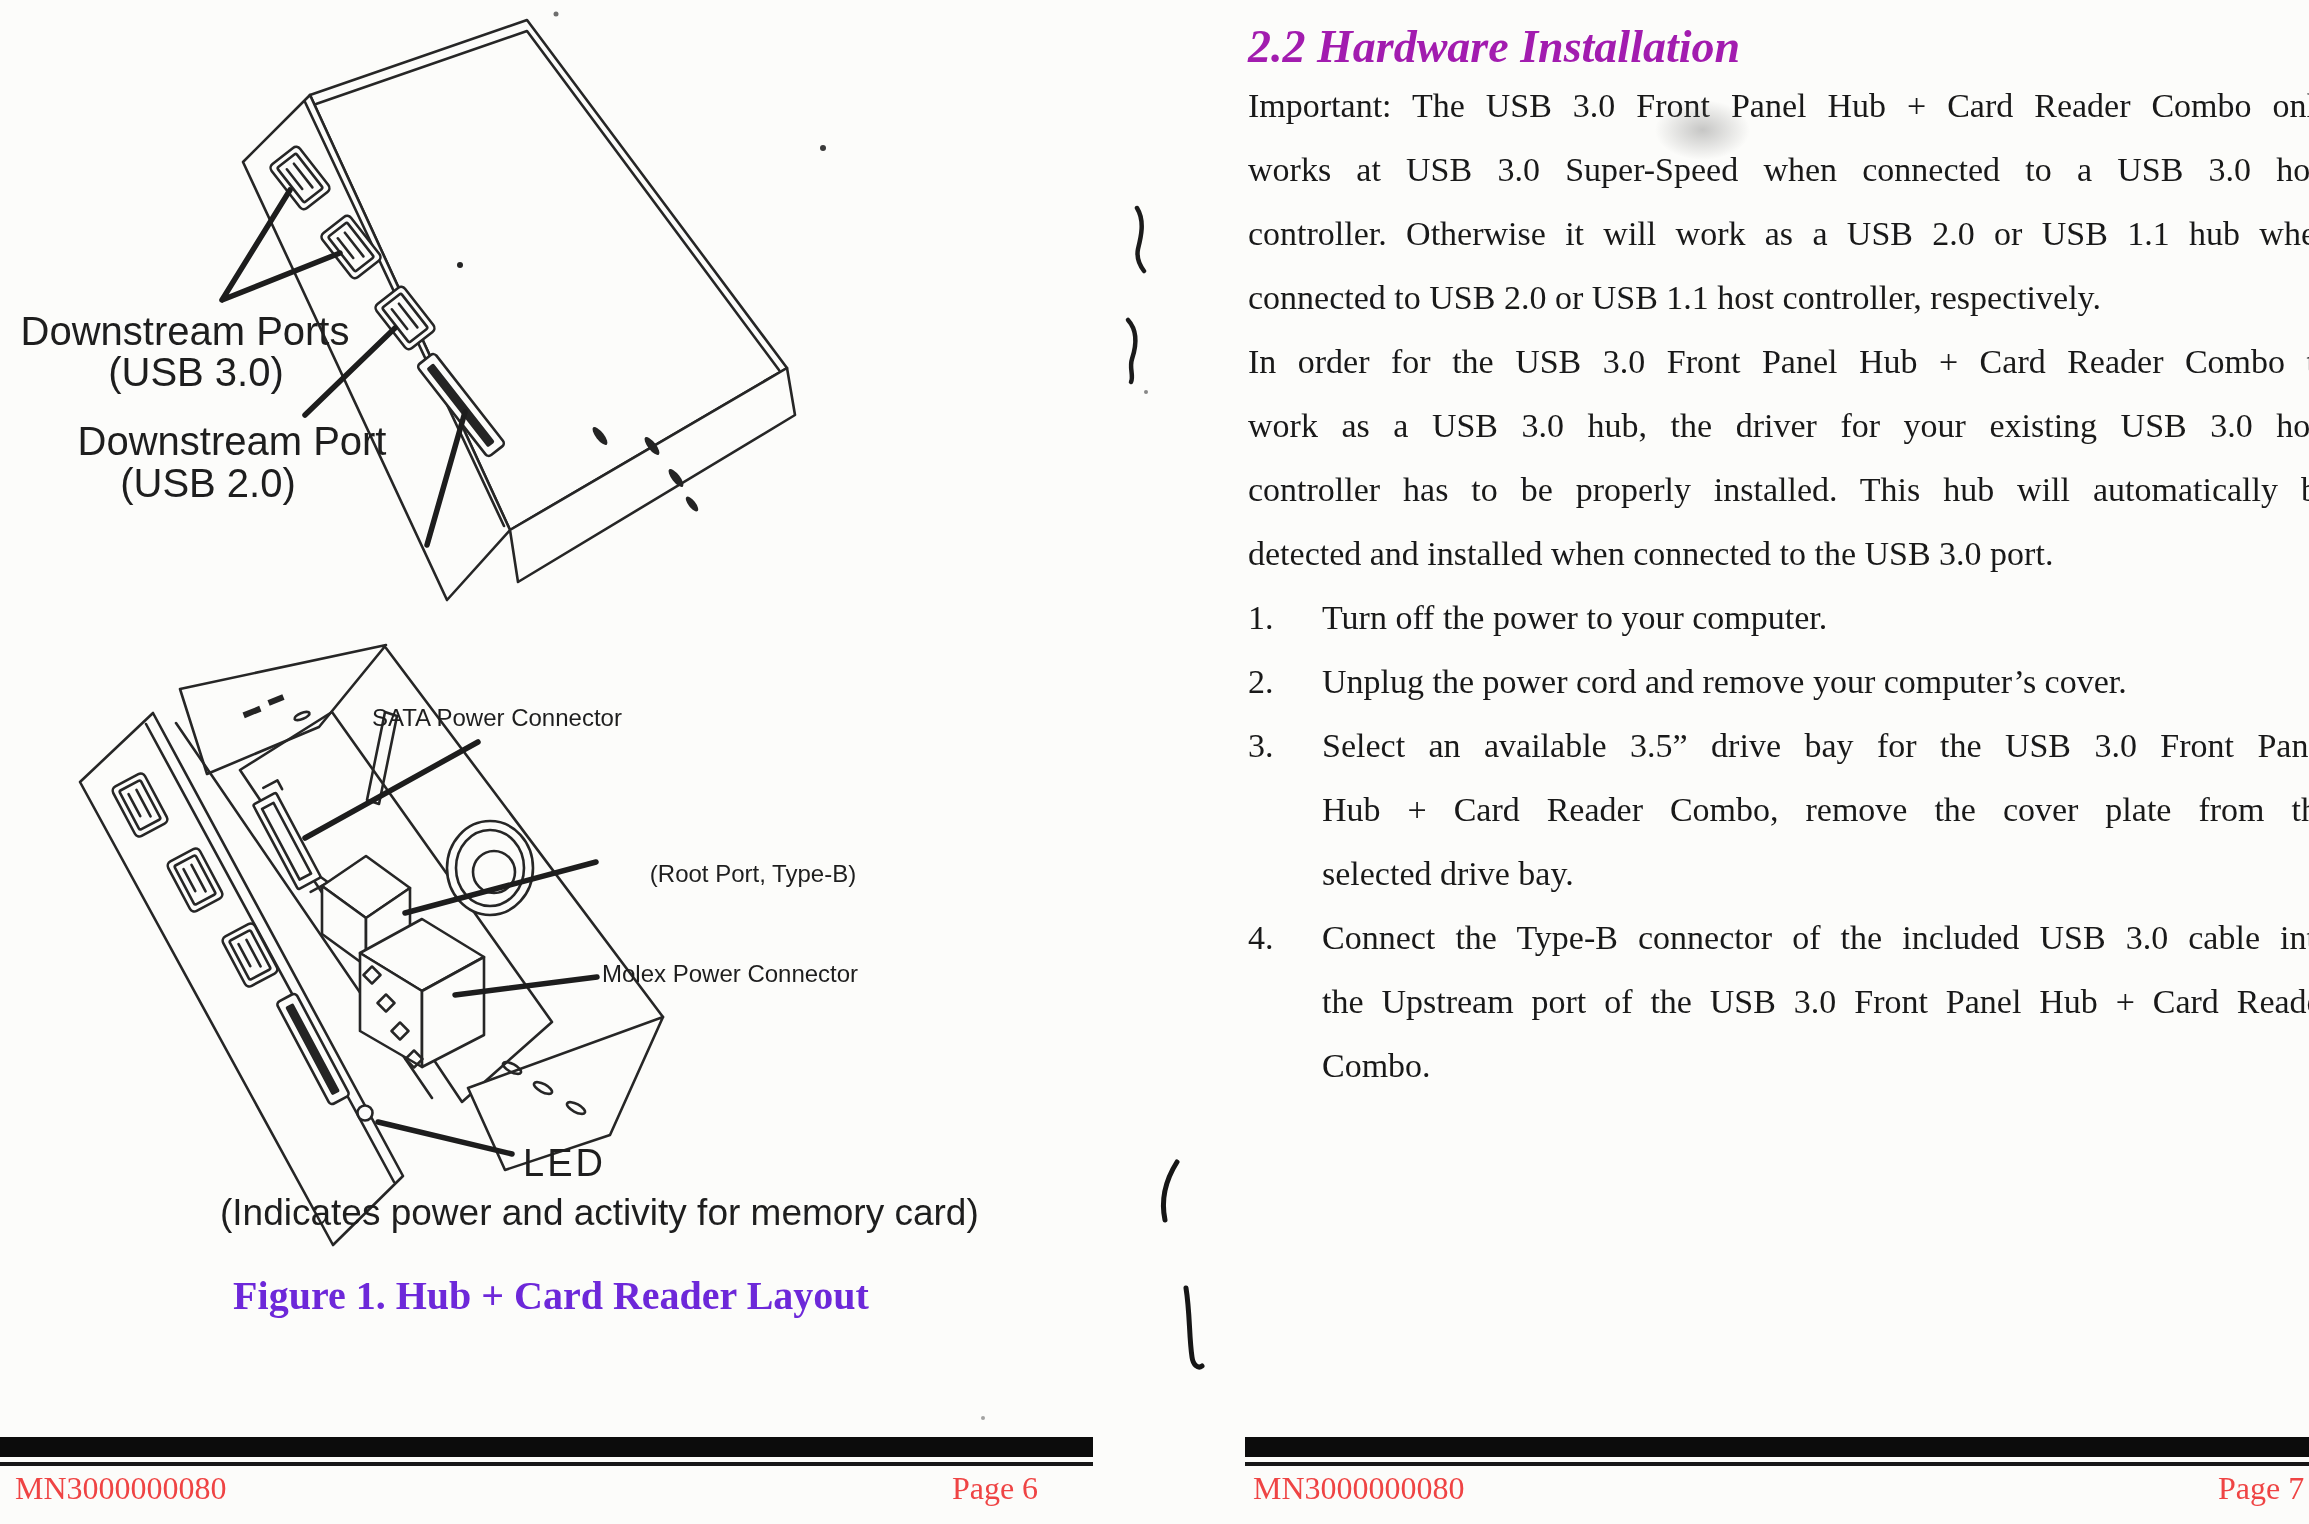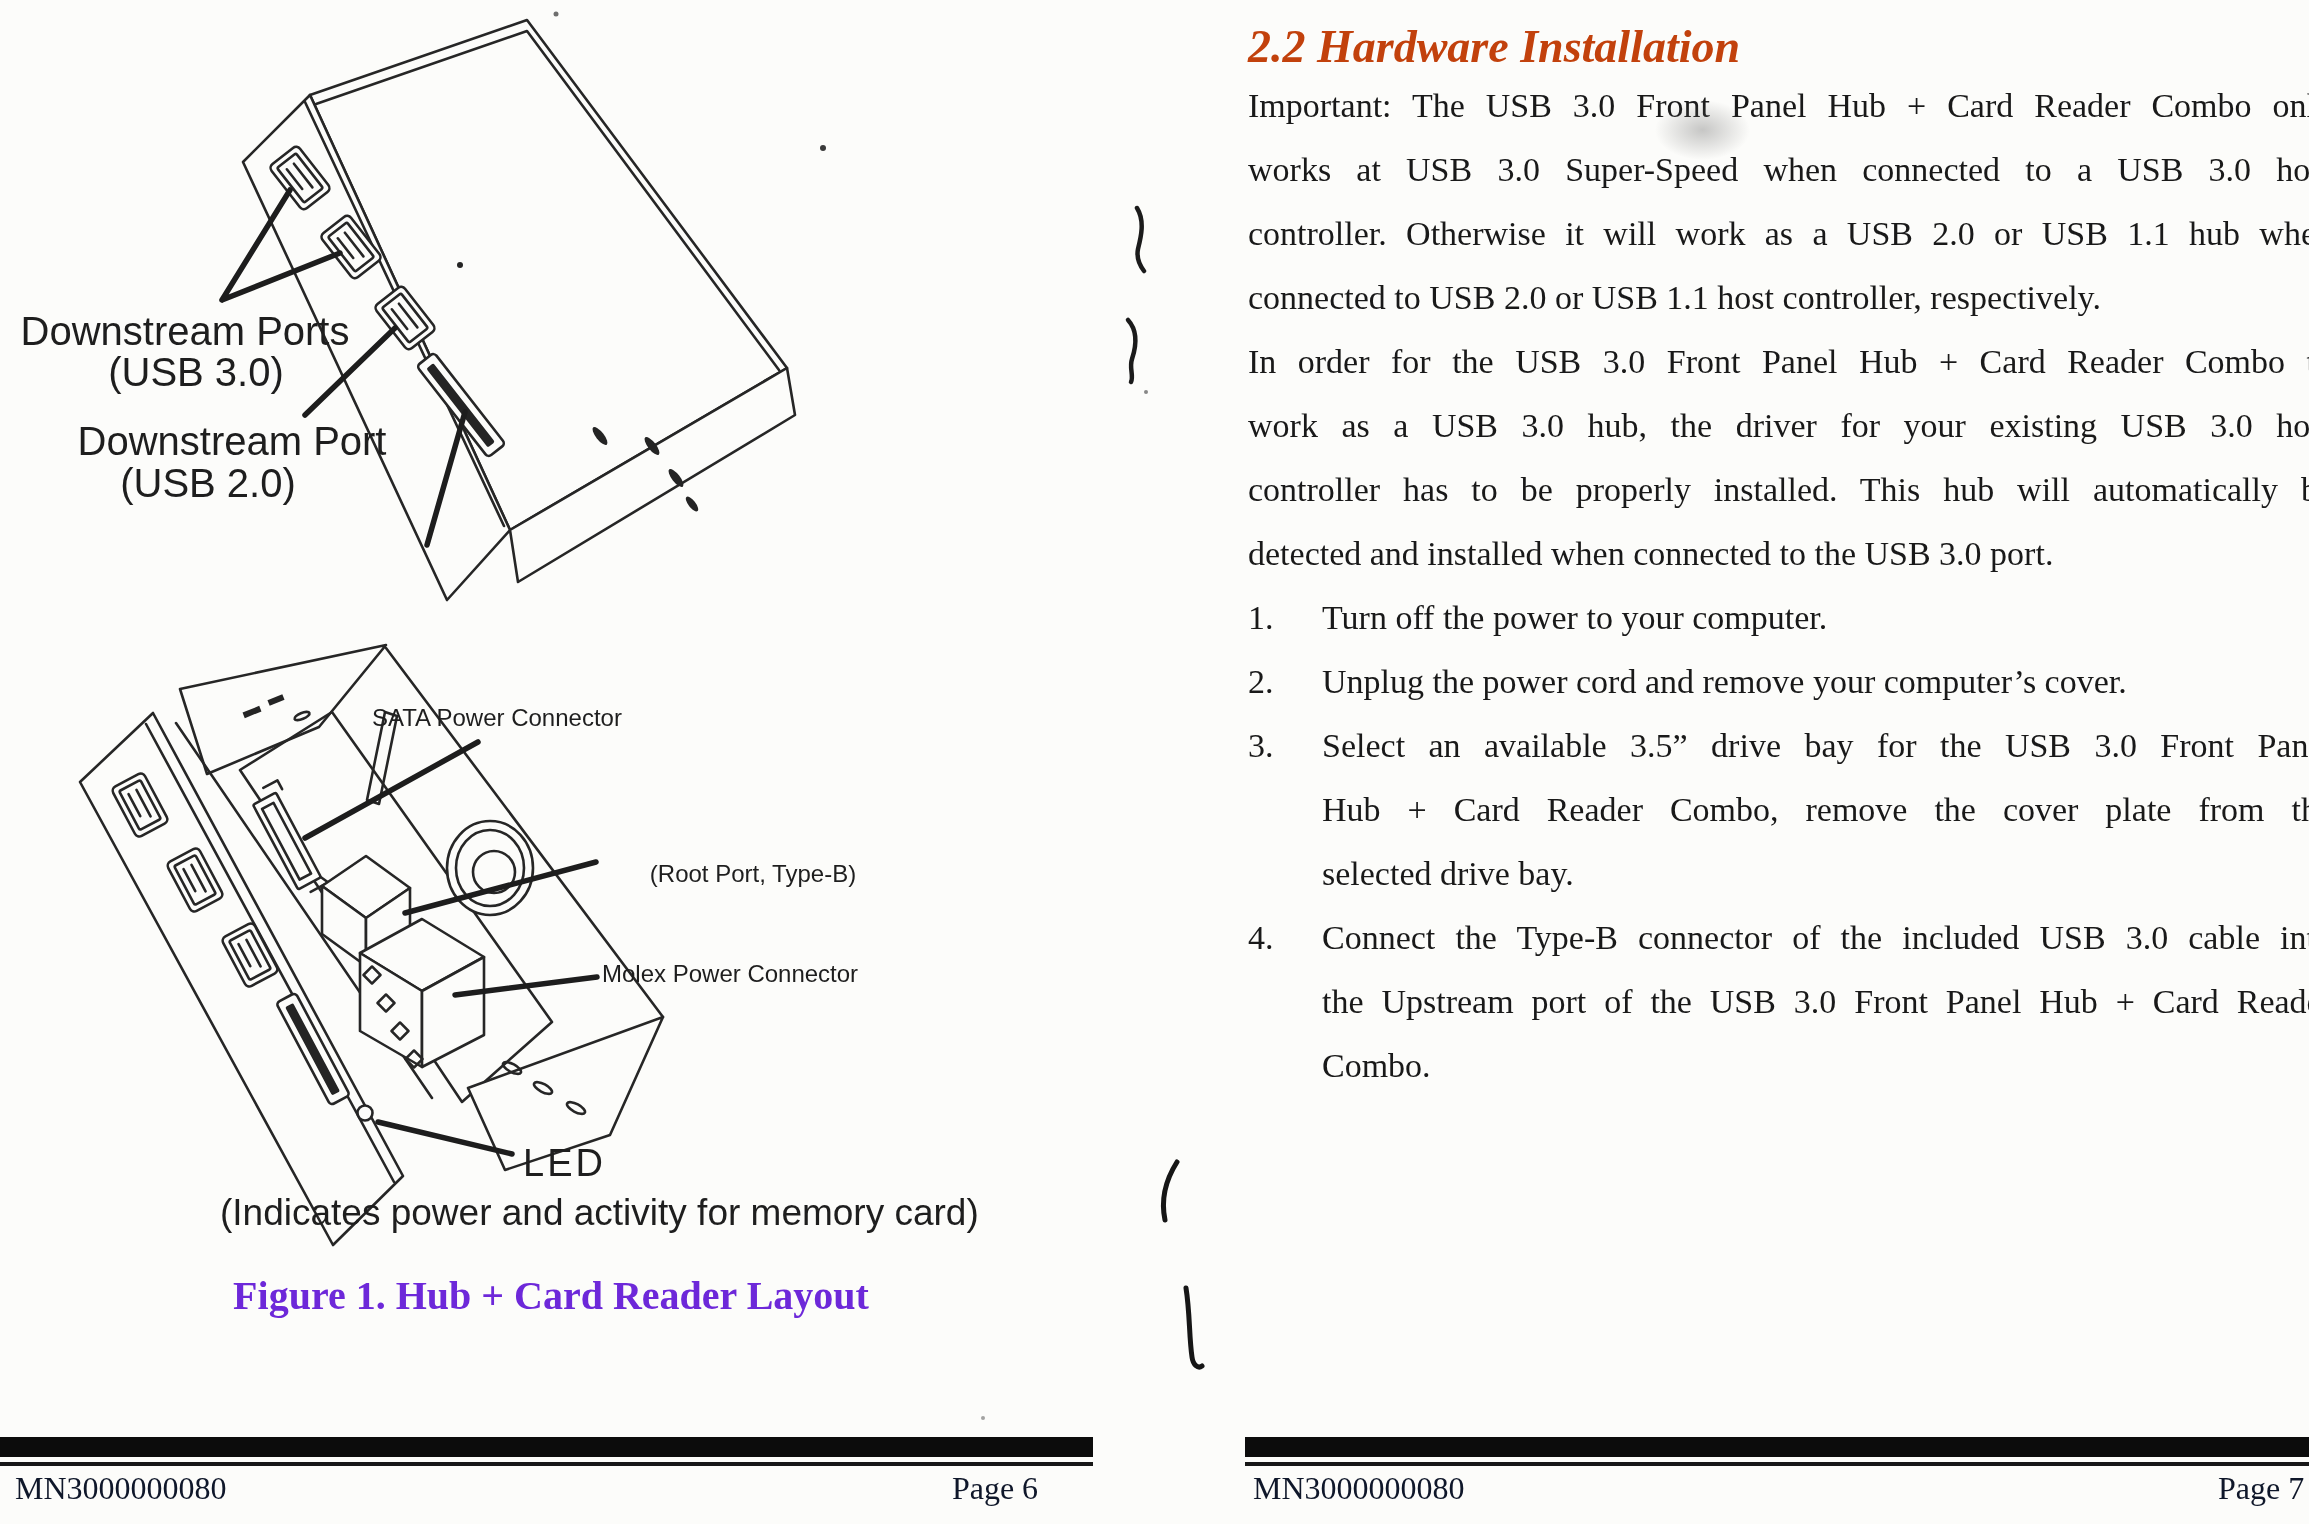--- a/index.html
+++ b/index.html
@@ -5,32 +5,32 @@
   html,body{margin:0;padding:0;background:#e8e8e6;}
   #canvas{position:relative;width:2309px;height:1524px;overflow:hidden;
           background:#fcfcfa;font-family:"Liberation Sans",sans-serif;color:#1c1c1c;}
   
   .lbl{position:absolute;color:#1e1e1e;white-space:nowrap;line-height:1.12;}
   .lbl.c{text-align:center;}
   .f40{font-size:40px;} .f38{font-size:38px;} .f37{font-size:37px;} .f36{font-size:24px;}
   .cap{font-family:"Liberation Serif",serif;font-weight:bold;font-size:40px;color:#6d28d9;}
   
   .heading{position:absolute;left:1248px;top:20px;font-family:"Liberation Serif",serif;
-           font-weight:bold;font-style:italic;font-size:46px;color:#c2410c;white-space:nowrap;}
+           font-weight:bold;font-style:italic;font-size:46px;color:#a21caf;white-space:nowrap;}
   #body-lines{position:absolute;left:1248px;top:74px;width:1085px;
               font-family:"Liberation Serif",serif;font-size:34px;color:#191919;}
   .bl{position:relative;height:64px;line-height:64px;}
   .bl.j{text-align:justify;text-align-last:justify;}
   .bl.ind{padding-left:74px;}
   .bl .num{position:absolute;left:0;top:0;width:74px;text-align:left;}
   
   .bar-thick{position:absolute;height:20px;background:#0c0c0c;}
   .bar-thin{position:absolute;height:4px;background:#171717;}
   .foot{position:absolute;top:1470px;font-family:"Liberation Serif",serif;
-        font-size:32px;color:#0f172a;white-space:nowrap;}
+        font-size:32px;color:#ef4444;white-space:nowrap;}
   svg{position:absolute;overflow:visible;}
   .ln{stroke:#262626;stroke-width:2.6;fill:none;stroke-linejoin:round;stroke-linecap:round;}
   .fw{fill:#fcfcfa;}
   .thick{stroke:#1d1d1d;stroke-width:5.5;fill:none;stroke-linecap:round;}
   .dark{fill:#242424;stroke:none;}
   .smudge{position:absolute;border-radius:50%;
           background:radial-gradient(closest-side,rgba(110,110,110,.38),rgba(110,110,110,0));}
 </style>
 </head>
 <body>

